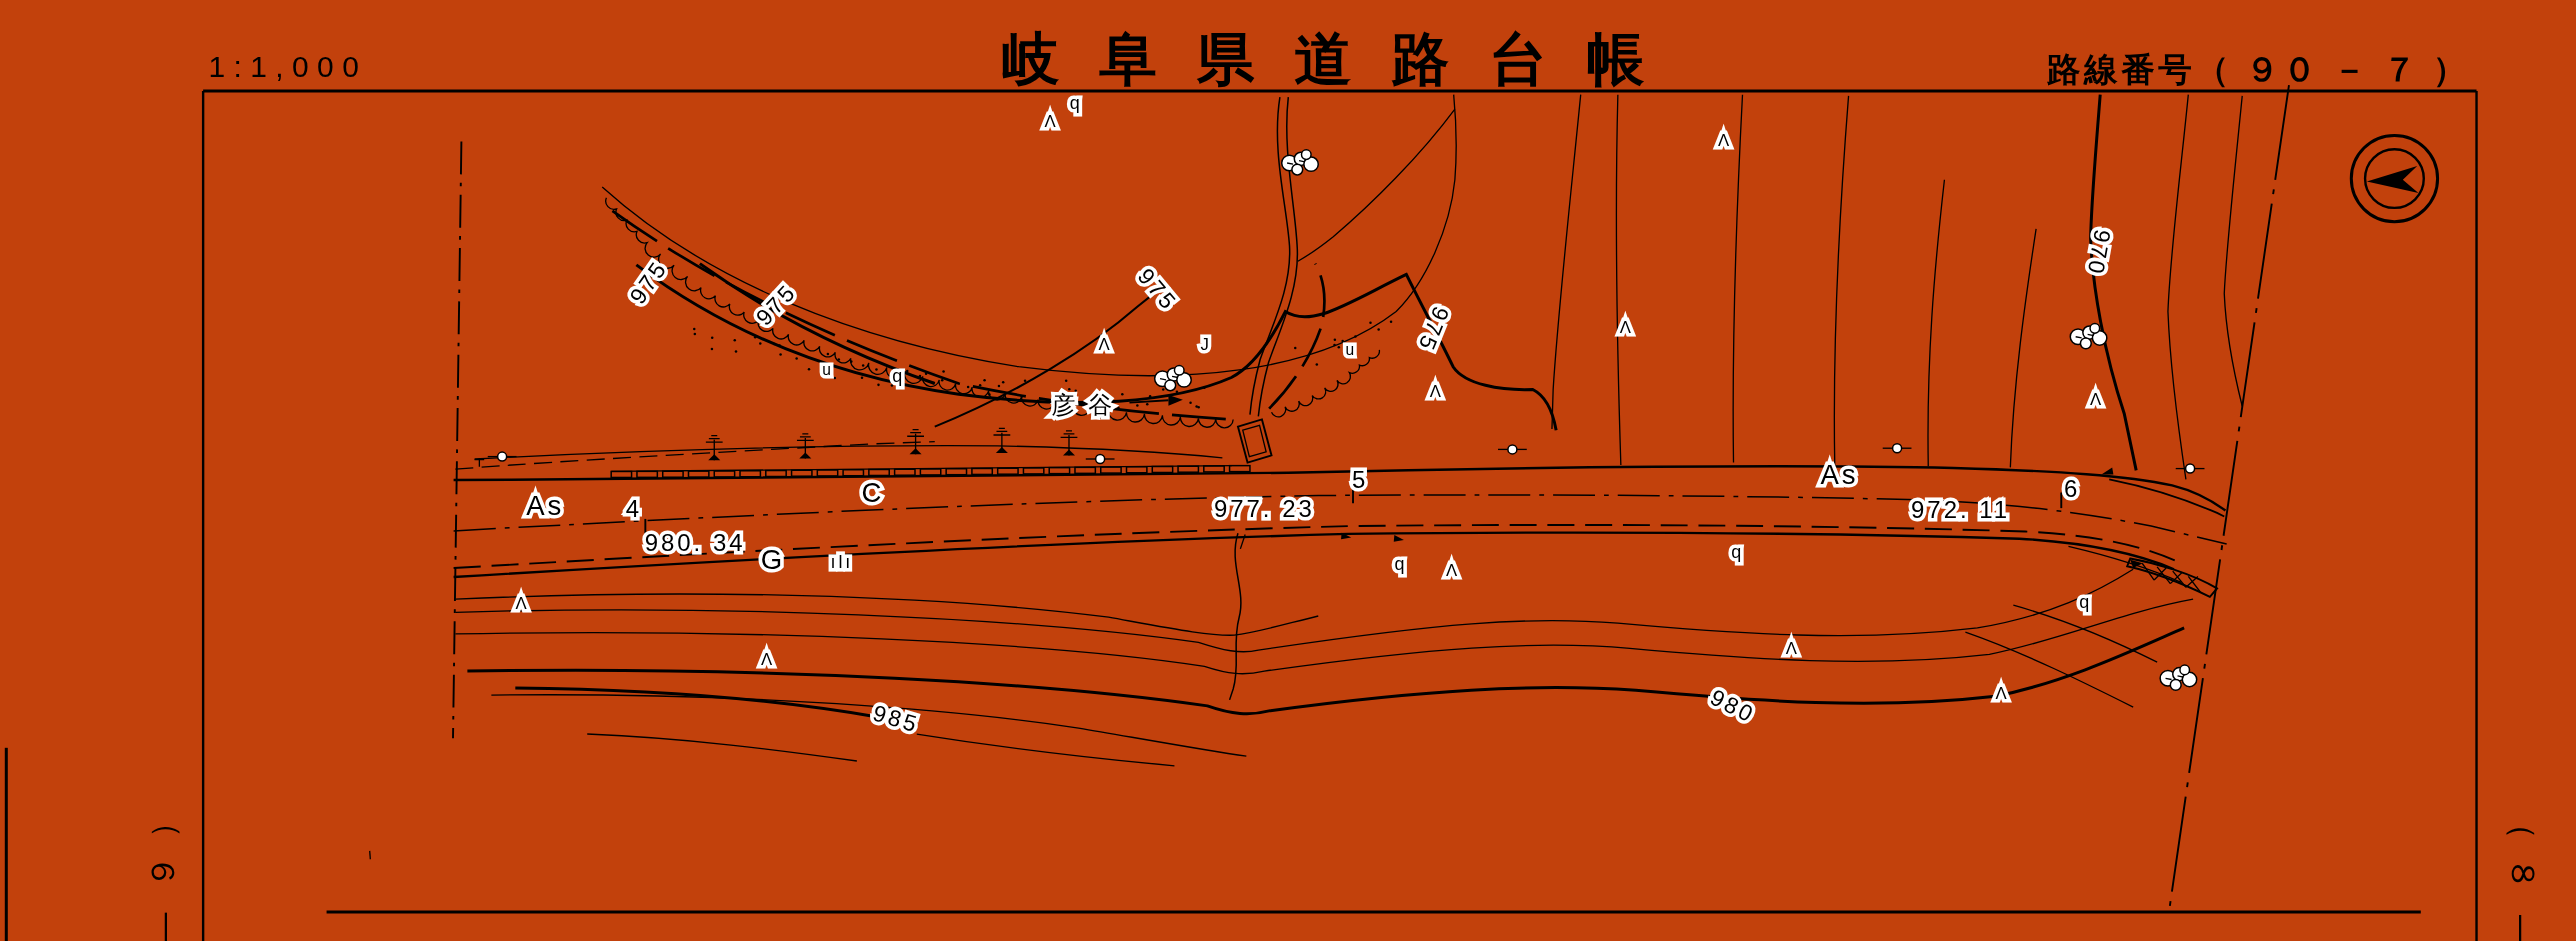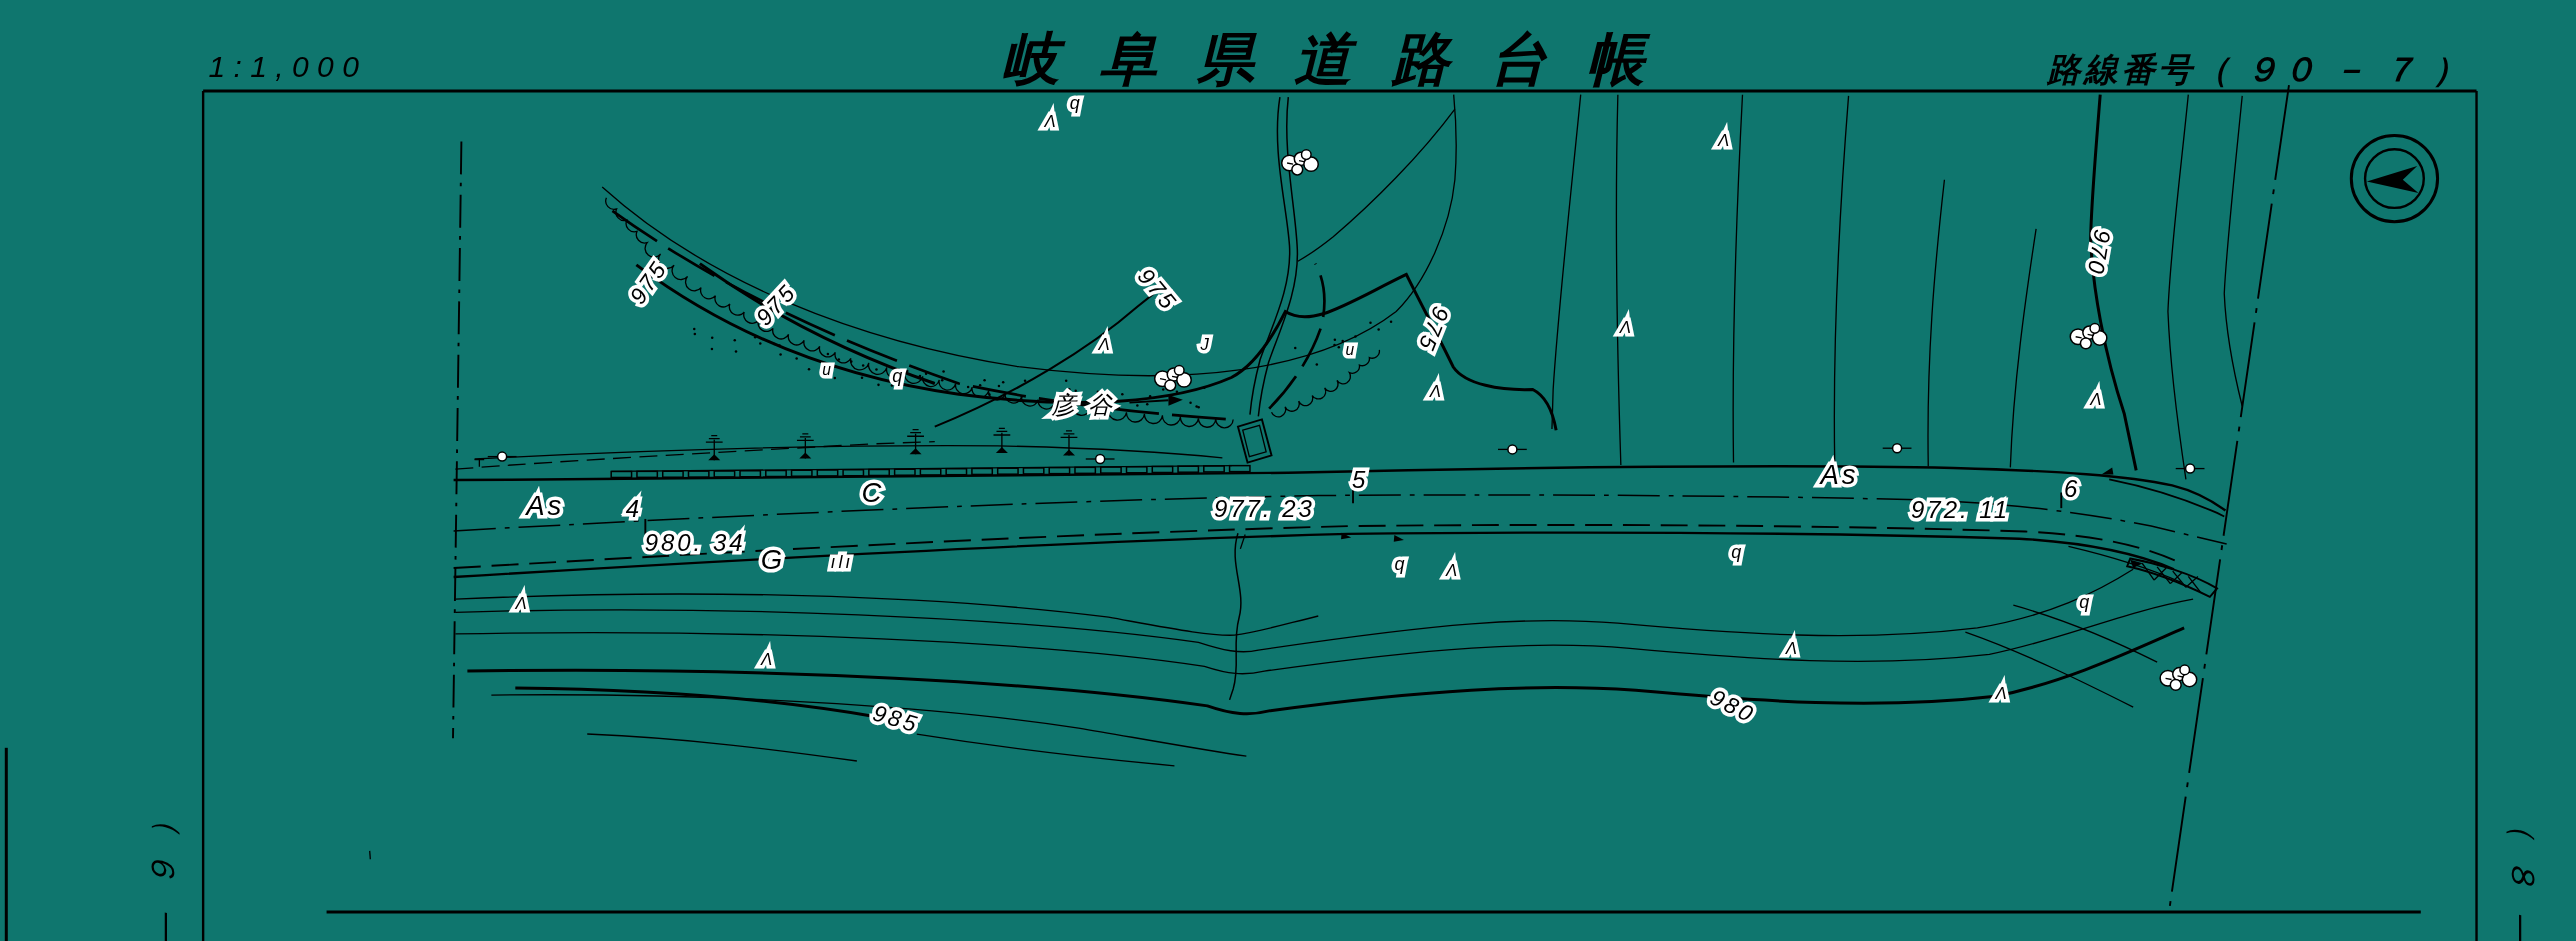--- a/index.html
+++ b/index.html
@@ -1,16 +1,16 @@
 <!DOCTYPE html>
 <html style="font-size:9.6px"><head>
 <meta charset="utf-8">
 <style>
   html,body{margin:0;padding:0;background:#fff;}
-  .sheet{position:relative;width:100%;aspect-ratio:4299/1572;background:#0f766e;overflow:hidden;font-style:italic;}
+  .sheet{position:relative;width:100%;aspect-ratio:4299/1572;background:#c2410c;overflow:hidden;}
   svg{display:block;width:100%;height:100%;}
   text{font-family:"Liberation Sans","DejaVu Sans",sans-serif;fill:#000;}
   .t-scale{font-size:50px;letter-spacing:14px;}
   .t-title{font-size:96px;font-weight:bold;letter-spacing:20px;}
   .t-route{font-size:56px;font-weight:bold;letter-spacing:6px;}
   .t-margin{font-size:54px;}
   .ln{stroke:#000;fill:none;}
   .thin{stroke-width:2.2;}
   .med{stroke-width:3.2;}
   .thick{stroke-width:5;}

